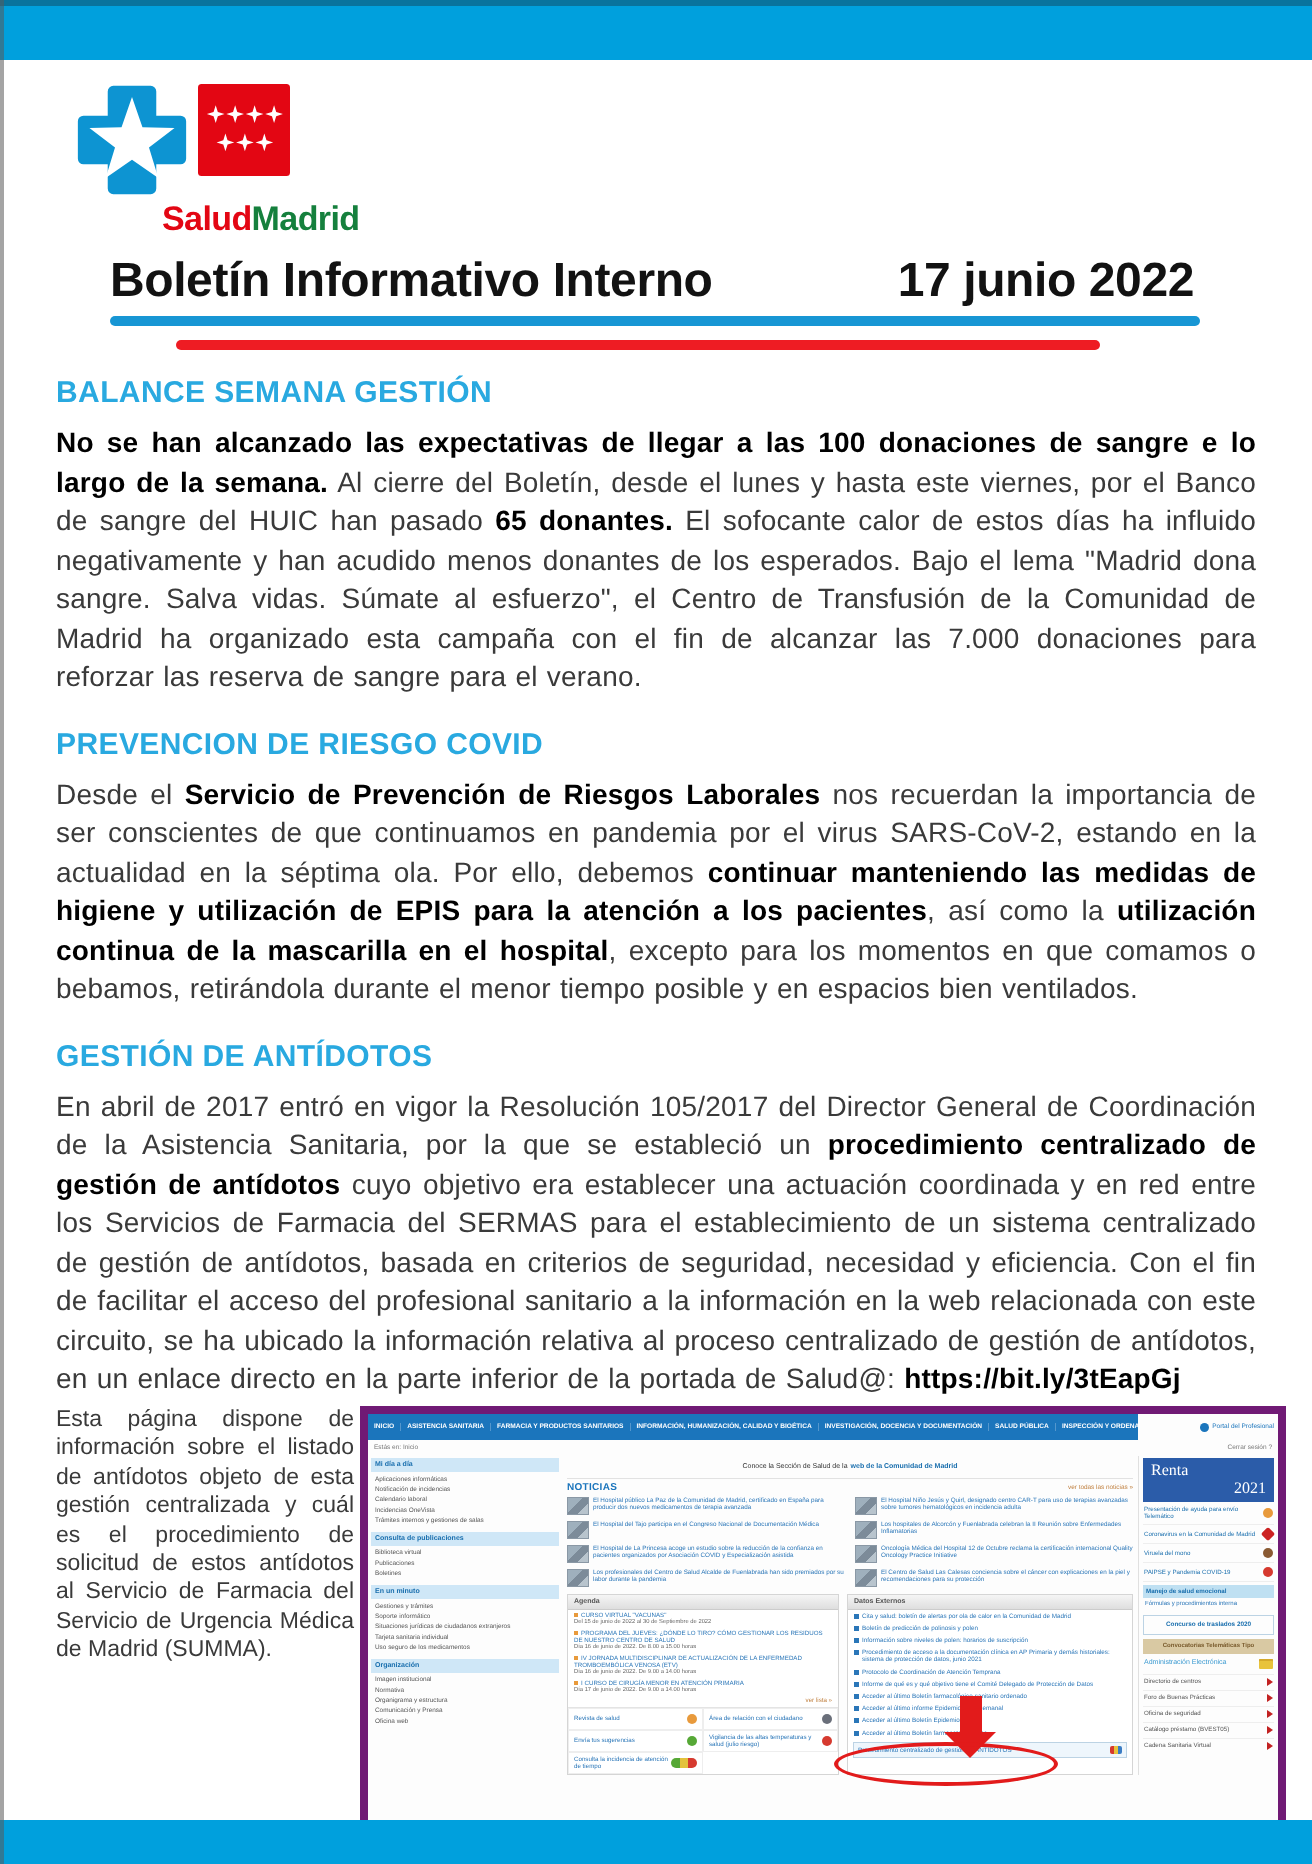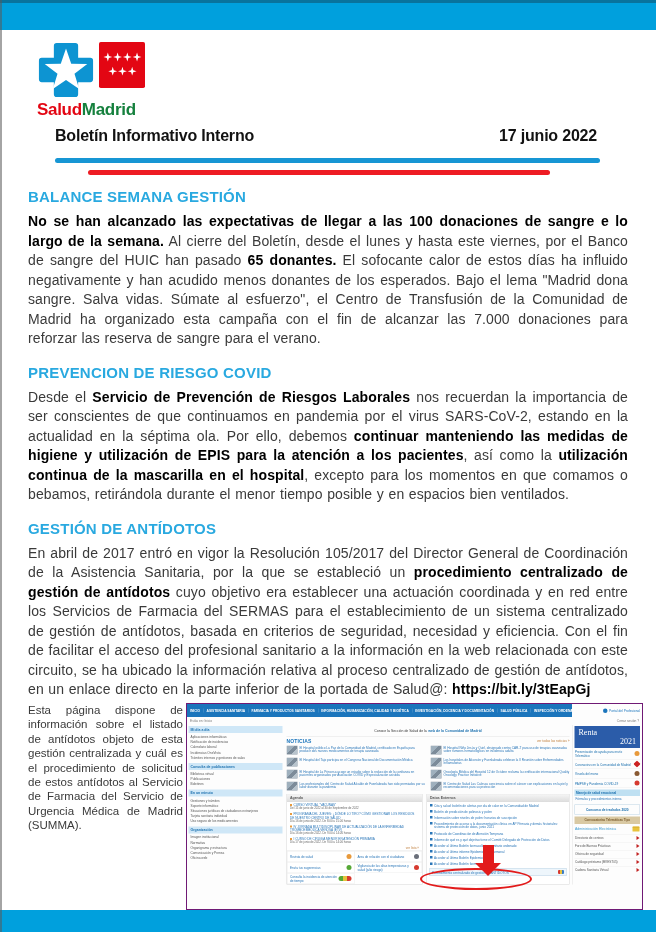--- a/index.html
+++ b/index.html
@@ -6,45 +6,45 @@
   .page{position:relative;width:656px;height:932px;background:#fff;overflow:hidden;
         font-family:"Liberation Sans",sans-serif;color:#333;}
   .page::before{content:"";position:absolute;left:0;top:0;width:2px;height:100%;background:#5a5a5a;opacity:.55;z-index:50;}
   .topbar{position:absolute;left:0;top:0;width:100%;height:30px;background:#00a0dd;box-shadow:inset 0 3px 0 rgba(20,60,80,.45);}
   .bottombar{position:absolute;left:0;bottom:0;width:100%;height:22px;background:#00a0dd;}
 
   
   .logo{position:absolute;left:37px;top:42px;width:170px;}
   .logo-row{display:flex;align-items:flex-start;gap:4px;}
   .logo-text{font-weight:bold;font-size:17px;letter-spacing:-.3px;margin-top:2px;}
-  .logo-text .salud{color:#e30613;}
+  .logo-text .salud{color:#e30613;margin-left:44px;}
   .logo-text .madrid{color:#15803d;}
   .titles{position:absolute;left:213px;top:38px;color:#1796d4;font-weight:bold;letter-spacing:-1px;line-height:1.0;}
   .titles .t1{font-size:35px;}
   .titles .t2{font-size:42px;margin-top:1px;}
   .subhead{position:absolute;left:55px;top:127px;width:542px;display:flex;justify-content:space-between;
-           font-weight:bold;font-size:16px;color:#121212;letter-spacing:-.2px;}
+           font-weight:bold;font-size:24px;color:#121212;letter-spacing:-.2px;}
   .rule{position:absolute;border-radius:3px;height:5px;}
   .rule.blue{left:55px;top:158px;width:545px;background:#1796d4;}
   .rule.red{left:88px;top:170px;width:462px;background:#ee1c23;}
 
   
   main.sections{position:absolute;left:28px;top:188px;width:600px;}
   main.sections h2{margin:0 0 7px 0;font-size:15px;color:#29a9e0;letter-spacing:.2px;}
   main.sections p{margin:0 0 15px 0;font-size:14px;line-height:19.5px;text-align:justify;color:#3a3a3a;
                   word-spacing:.6px;letter-spacing:.1px;}
   main.sections p b{color:#000;}
   main.sections .link{color:#000;}
 
   
   .bottom-row{position:absolute;left:28px;top:703px;width:615px;display:flex;gap:3px;justify-content:center;}
   .note{width:157px;margin:0;font-size:11.5px;line-height:14.4px;text-align:justify;color:#3a3a3a;}
 
   
-  .portal{position:relative;width:455px;height:205px;border:1px solid #701a75;background:#fdfdfd;overflow:hidden;flex:0 0 auto;}
+  .portal{position:relative;width:455px;height:205px;border:4px solid #701a75;background:#fdfdfd;overflow:hidden;flex:0 0 auto;}
   .p-inner{width:910px;height:410px;transform:scale(.5);transform-origin:0 0;font-size:7px;line-height:1.15;color:#444;}
   .p-top{display:flex;}
   .p-nav{width:770px;height:26px;background:#1b75bc;display:flex;align-items:center;overflow:hidden;}
   .p-nav-item{color:#fff;font-size:6.6px;font-weight:bold;text-transform:uppercase;padding:0 6px;white-space:nowrap;border-right:1px solid rgba(255,255,255,.25);}
   .p-brand{width:140px;height:26px;display:flex;align-items:center;justify-content:flex-end;gap:3px;color:#1b75bc;font-size:6.5px;padding-right:4px;box-sizing:border-box;}
   .p-brand::before{content:"";width:9px;height:9px;border-radius:50%;background:#1b75bc;}
   .p-row2{display:flex;justify-content:space-between;height:16px;align-items:center;padding:0 6px;color:#777;font-size:6.5px;}
   .p-body{display:flex;}
   .p-side{width:194px;box-sizing:border-box;padding:2px 3px;}
   .p-side-sec{margin-bottom:6px;}

